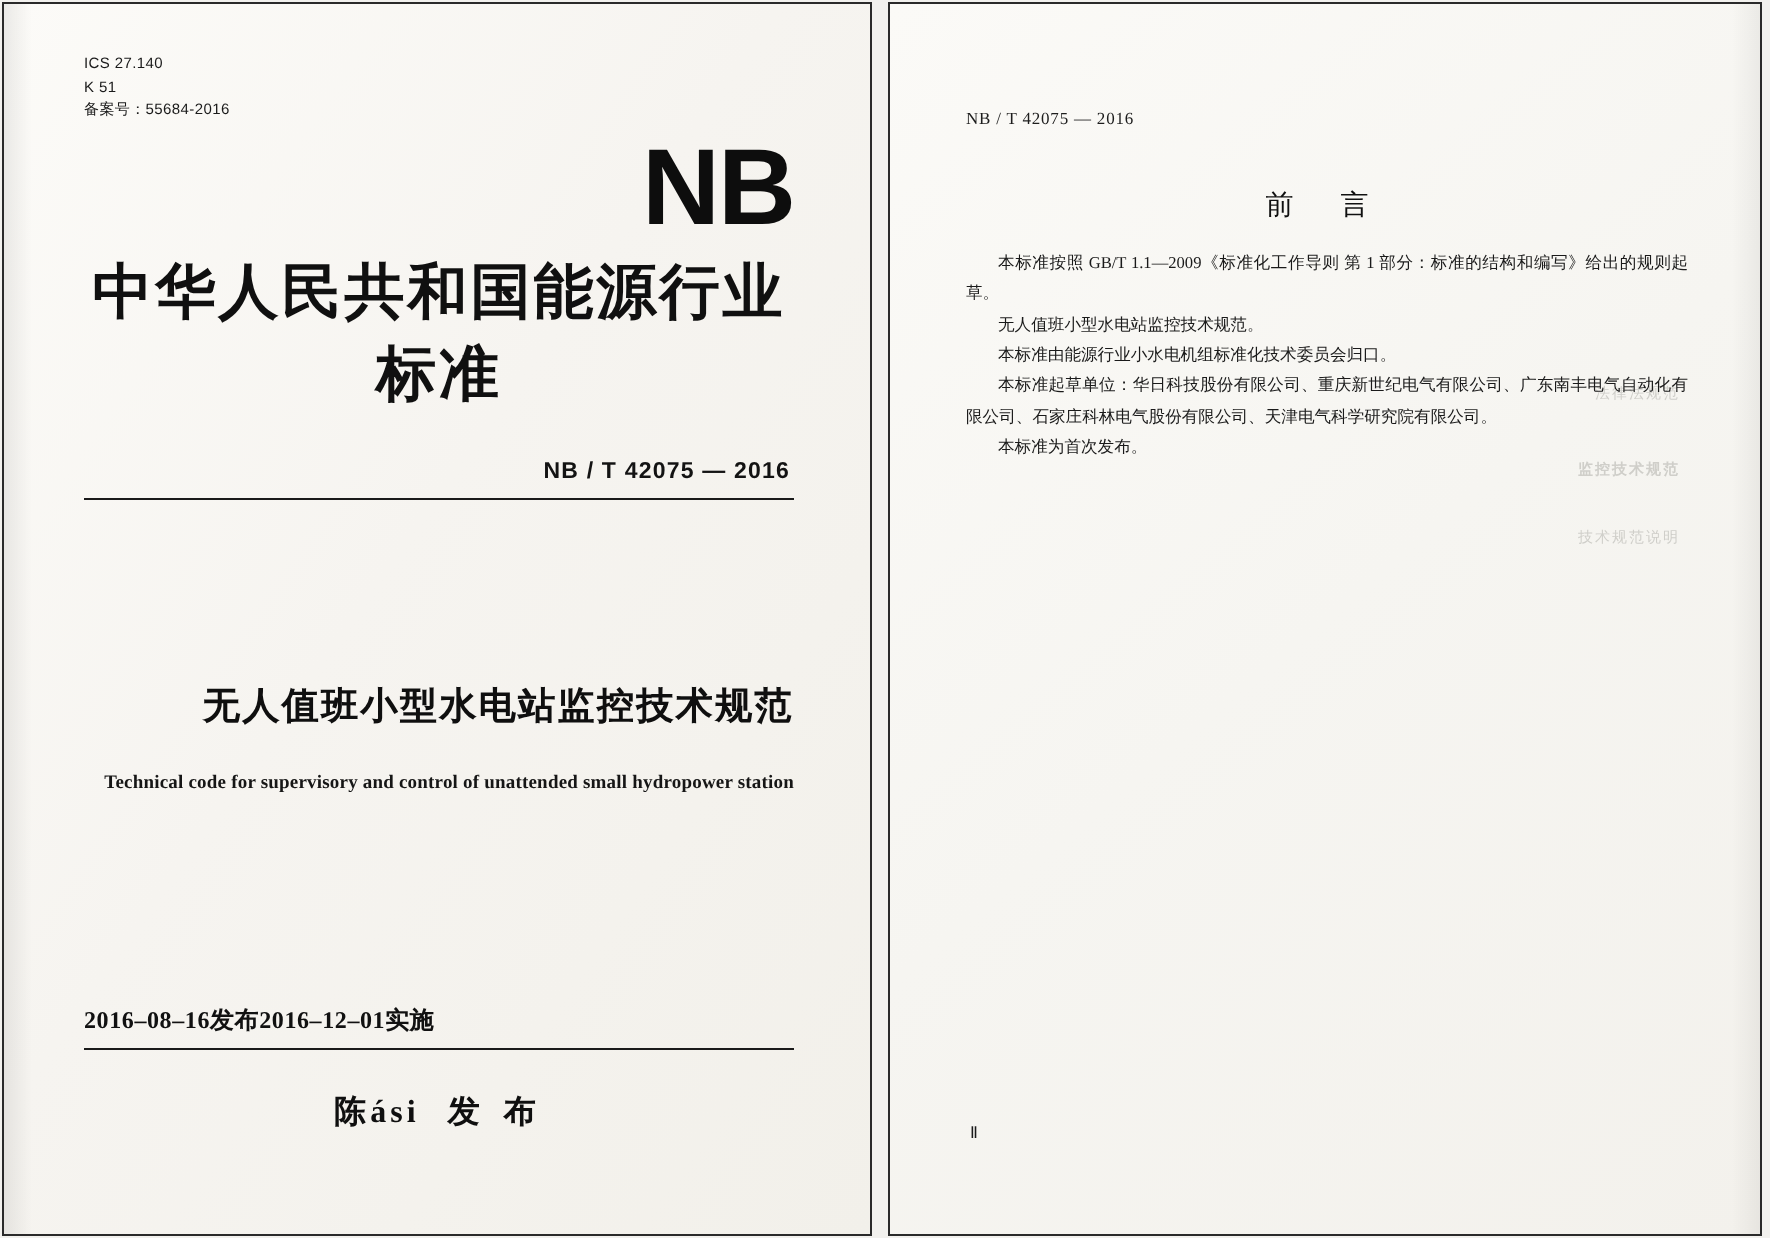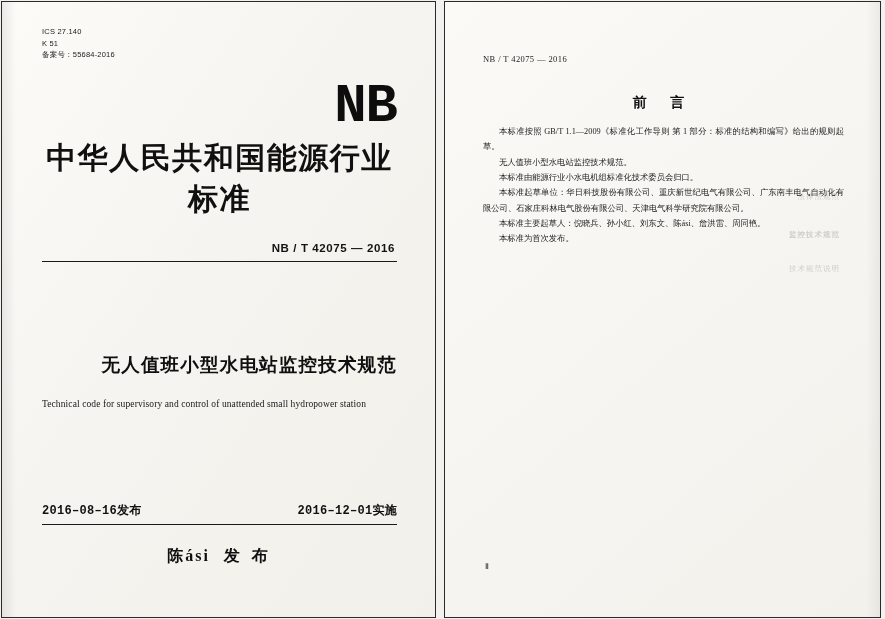--- a/index.html
+++ b/index.html
@@ -53,26 +53,26 @@
   }
   .ics-block {
     font-family: "Liberation Sans", sans-serif;
     font-size: 7.5px;
     line-height: 1.55;
     color: #1b1b1b;
     letter-spacing: 0.2px;
   }
   .nb-logo {
     text-align: right;
-    font-family: Liberation Mono, monospace;
+    font-family: Liberation Sans, sans-serif;
     font-weight: bold;
     font-size: 54px;
     letter-spacing: -1px;
     color: #0d0d0d;
-    margin-top: 20px;
+    margin-top: 8px;
     line-height: 0.95;
   }
   .cover-title-cn {
     text-align: center;
     font-family: "Liberation Serif", serif;
     font-weight: bold;
     font-size: 30px;
     letter-spacing: 1.5px;
     color: #101010;
     margin-top: 6px;
@@ -95,37 +95,37 @@
   .doc-title-cn {
     text-align: right;
     font-family: "Liberation Serif", serif;
     font-weight: bold;
     font-size: 18.5px;
     letter-spacing: 1.2px;
     color: #0f0f0f;
     margin-top: 90px;
   }
   .doc-title-en {
-    text-align: left;
-    font-family: "Liberation Serif", serif;
-    font-weight: normal;
+    text-align: right;
+    font-family: "Liberation Serif", serif;
+    font-weight: bold;
     font-size: 9.5px;
     letter-spacing: 0.1px;
     color: #161616;
     margin-top: 22px;
   }
   .date-row {
     position: absolute;
     left: 0;
     right: 0;
     bottom: 78px;
     display: flex;
-    justify-content: space-between;
+    justify-content: flex-start;
     align-items: flex-end;
-    font-family: Liberation Mono, monospace;
+    font-family: Liberation Serif, serif;
     font-weight: bold;
     font-size: 12px;
     letter-spacing: 0.3px;
     color: #111;
   }
   .bottom-rule {
     position: absolute;
     left: 0;
     right: 0;
     bottom: 72px;
@@ -158,21 +158,21 @@
   }
   .fw-header {
     font-family: "Liberation Serif", serif;
     font-size: 8.5px;
     letter-spacing: 0.4px;
     color: #1d1d1d;
   }
   .fw-title {
     text-align: center;
     font-family: "Liberation Serif", serif;
-    font-weight: bold;
+    font-weight: normal;
     font-size: 14px;
     letter-spacing: 10px;
     color: #101010;
     margin-top: 30px;
   }
   .fw-body {
     margin-top: 12px;
     font-family: "Liberation Serif", serif;
     font-size: 8.3px;
     line-height: 1.85;
@@ -263,21 +263,20 @@
 
       <div class="fw-header">NB / T 42075 — 2016</div>
 
       <div class="fw-title">前  言</div>
 
       <div class="fw-body">
         <p class="indent">本标准按照 GB/T 1.1—2009《标准化工作导则 第 1 部分：标准的结构和编写》给出的规则起草。</p>
         <p class="indent">无人值班小型水电站监控技术规范。</p>
         <p class="indent">本标准由能源行业小水电机组标准化技术委员会归口。</p>
         <p class="indent">本标准起草单位：华日科技股份有限公司、重庆新世纪电气有限公司、广东南丰电气自动化有限公司、石家庄科林电气股份有限公司、天津电气科学研究院有限公司。</p>
-        <p class="indent">本标准主要起草人：倪晓兵、孙小红、刘东文、陈ási、詹洪雷、周同艳。</p>
         <p class="indent">本标准为首次发布。</p>
       </div>
 
       <div class="fw-pageno">Ⅱ</div>
 
     </div>
   </div>
 
 </div>
 

